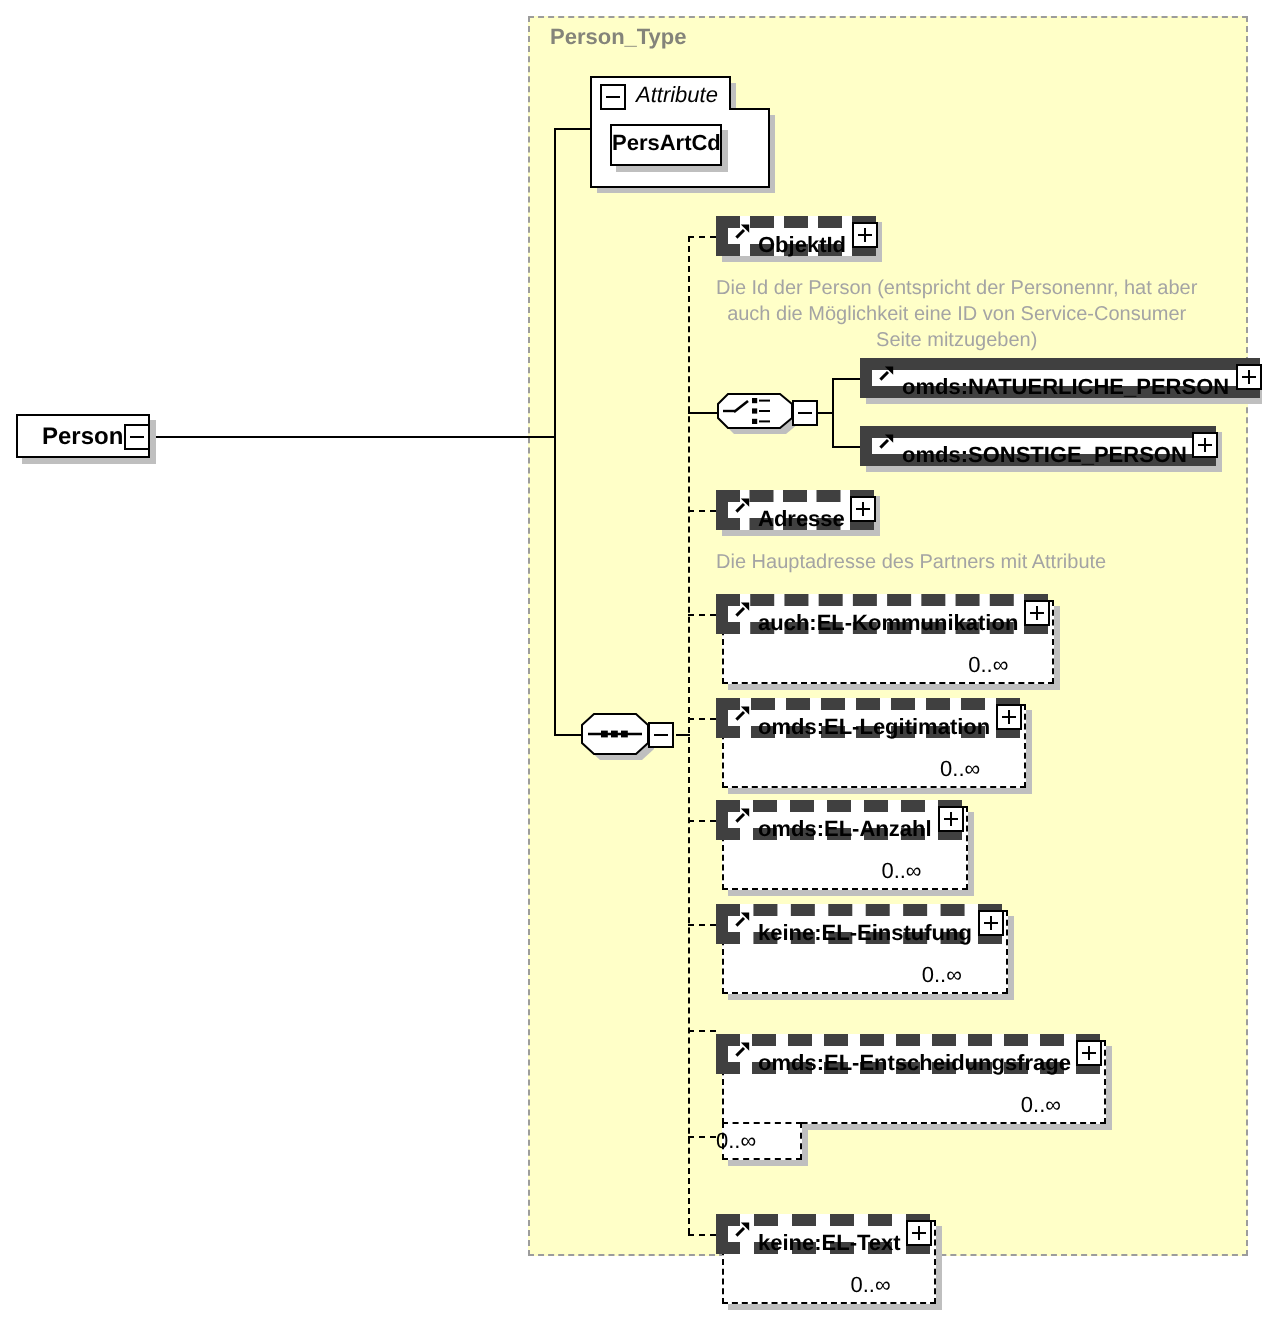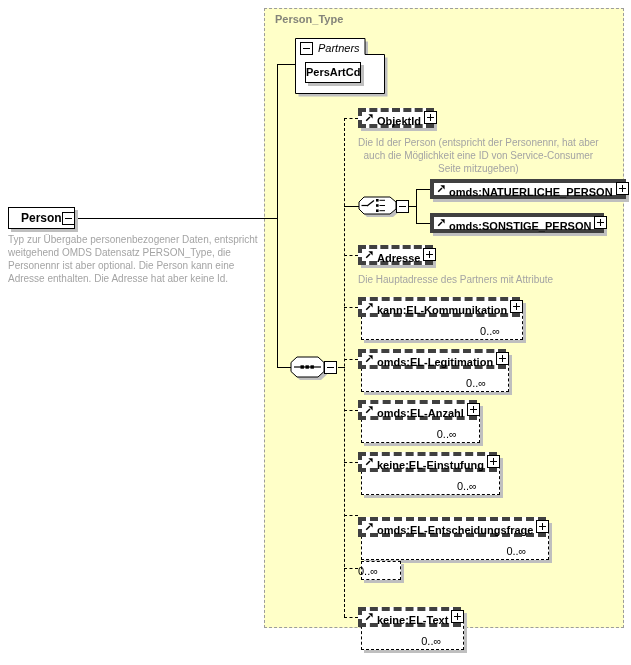--- a/index.html
+++ b/index.html
@@ -15,21 +15,21 @@
   .type-title{
     position:absolute;left:10px;top:4px;font-size:11px;font-weight:bold;color:#84847a;
   }
   
   .hl{position:absolute;height:1px;background:#000;}
   .hl.d{background:none;height:0;border-top:1px dashed #000;}
   .vl{position:absolute;width:1px;background:#000;}
   .vl.d{background:none;width:0;border-left:1px dashed #000;}
   
   .ebox{
-    position:relative;display:inline-block;background:#fff;border:4px solid #404040;
+    position:relative;display:inline-block;background:#fff;border:6px solid #404040;
     font-size:11px;font-weight:bold;line-height:12px;color:#000;
     padding:3px 9px 4px 15px;white-space:nowrap;box-sizing:border-box;height:20px;
     box-shadow:3px 3px 0 #bfbfbf;z-index:2;
   }
   .ebox.dashed{border-style:dashed;}
   .row{position:absolute;}
   .multi{position:relative;display:inline-block;}
   .multi .ebox{box-shadow:none;}
   .multi::before{
     content:'';position:absolute;top:3px;left:3px;right:-3px;bottom:-3px;
@@ -101,31 +101,27 @@
   <div class="hl d" style="left:344px;top:617px;width:14px;"></div>
   <div class="hl" style="left:409px;top:206px;width:7px;"></div>
   <div class="vl" style="left:416px;top:189px;height:35px;"></div>
   <div class="hl" style="left:416px;top:189px;width:14px;"></div>
   <div class="hl" style="left:416px;top:223px;width:14px;"></div>
 
   <div class="root-el">
     <span>Person</span>
   </div>
   <div class="pm" style="left:62px;top:212px;"></div>
-  <div class="root-desc">Typ zur Übergabe personenbezogener Daten, entspricht
-weitgehend OMDS Datensatz PERSON_Type, die
-Personennr ist aber optional. Die Person kann eine
-Adresse enthalten. Die Adresse hat aber keine Id.</div>
 
   <svg style="left:295px;top:38px;" width="96" height="62">
     <polygon points="3.5,3.5 73,3.5 73,19.5 92.5,19.5 92.5,58.5 3.5,58.5" fill="#bfbfbf"></polygon>
     <polygon points="0.5,0.5 70,0.5 70,16.5 89.5,16.5 89.5,55.5 0.5,55.5" fill="#ffffff" stroke="#000000"></polygon>
   </svg>
   <div class="pm" style="left:300px;top:42px;"></div>
-  <div class="attr-label">Partners</div>
+  <div class="attr-label">Attribute</div>
   <div class="attr-el">
     <span>PersArtCd</span>
   </div>
 
   <svg style="left:290px;top:356px;" width="42" height="28">
     <polygon points="10,4 31,4 37,9.5 37,18.5 31,24 10,24 4,18.5 4,9.5" fill="#bfbfbf"></polygon>
     <polygon points="7,1 28,1 34,6.5 34,15.5 28,21 7,21 1,15.5 1,6.5" fill="#ffffff" stroke="#000000"></polygon>
     <line x1="4" y1="11" x2="31" y2="11" stroke="#000" stroke-width="1.2"></line>
     <rect x="10.5" y="9.3" width="3.4" height="3.4" fill="#000"></rect>
     <rect x="15.5" y="9.3" width="3.4" height="3.4" fill="#000"></rect>
@@ -195,21 +191,21 @@
     <div class="desc">Die Hauptadresse des Partners mit Attribute</div>
   </div>
 
   <div class="row" style="left:358px;top:297px;">
     <span class="multi">
       <span class="ebox dashed">
         <svg class="ref" viewBox="0 0 9 9">
           <line x1="1.2" y1="7.8" x2="5" y2="4" stroke="#000" stroke-width="1.5"></line>
           <polygon points="3.4,1.2 7.6,1.2 7.6,5.4" fill="#000"></polygon>
         </svg>
-        <span>kann:EL-Kommunikation</span>
+        <span>auch:EL-Kommunikation</span>
         <span class="pm plus"></span>
       </span>
       <div class="occ">0..∞</div>
     </span>
   </div>
 
   <div class="row" style="left:358px;top:349px;">
     <span class="multi">
       <span class="ebox dashed">
         <svg class="ref" viewBox="0 0 9 9">

